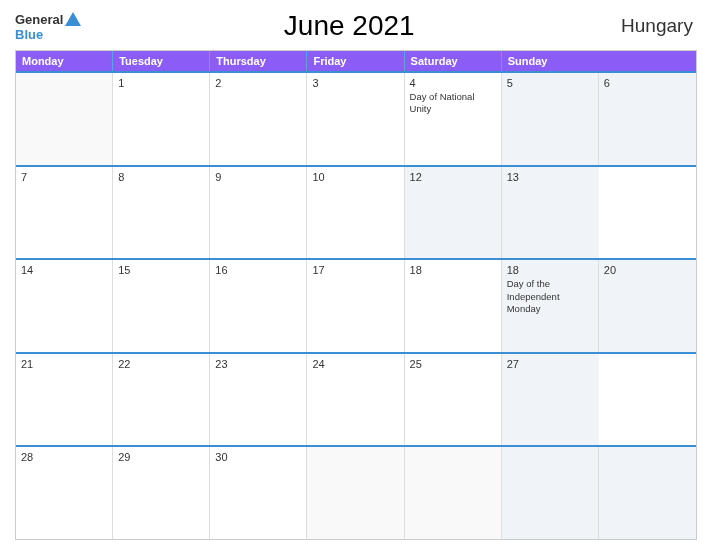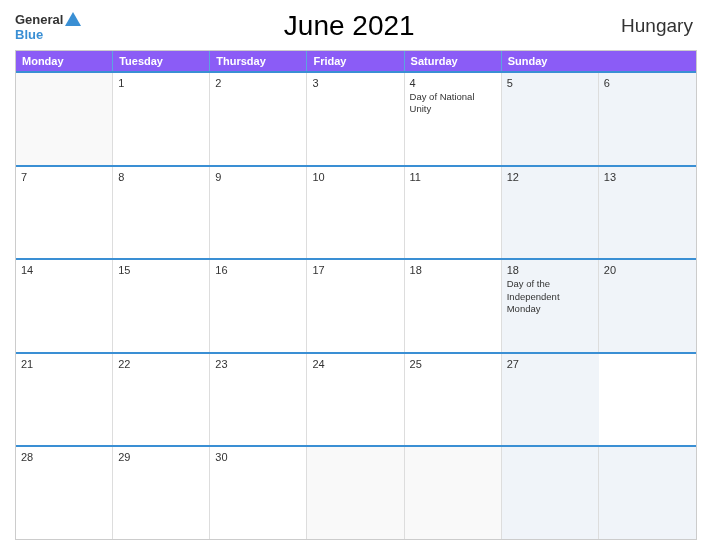--- a/index.html
+++ b/index.html
@@ -184,23 +184,20 @@
           </div>
           <div class="cal-cell">
             <span class="day-number">8</span>
           </div>
           <div class="cal-cell">
             <span class="day-number">9</span>
           </div>
           <div class="cal-cell">
             <span class="day-number">10</span>
           </div>
-          <div class="cal-cell">
-            <span class="day-number">11</span>
-          </div>
           <div class="cal-cell alt-bg">
             <span class="day-number">12</span>
           </div>
           <div class="cal-cell alt-bg">
             <span class="day-number">13</span>
           </div>
         </div>
         <div class="cal-week">
           <div class="cal-cell">
             <span class="day-number">14</span>

